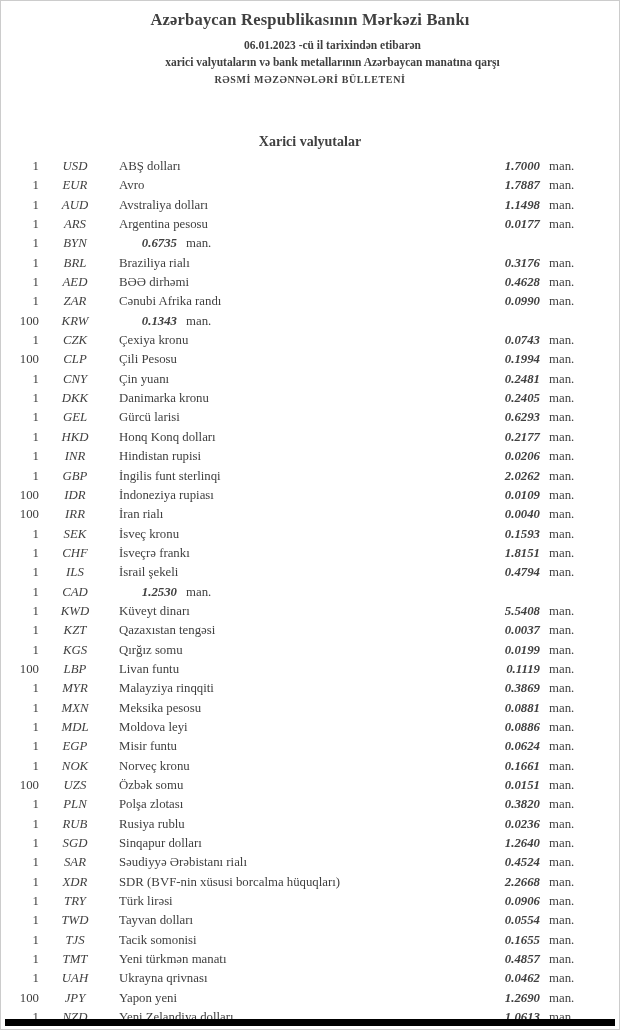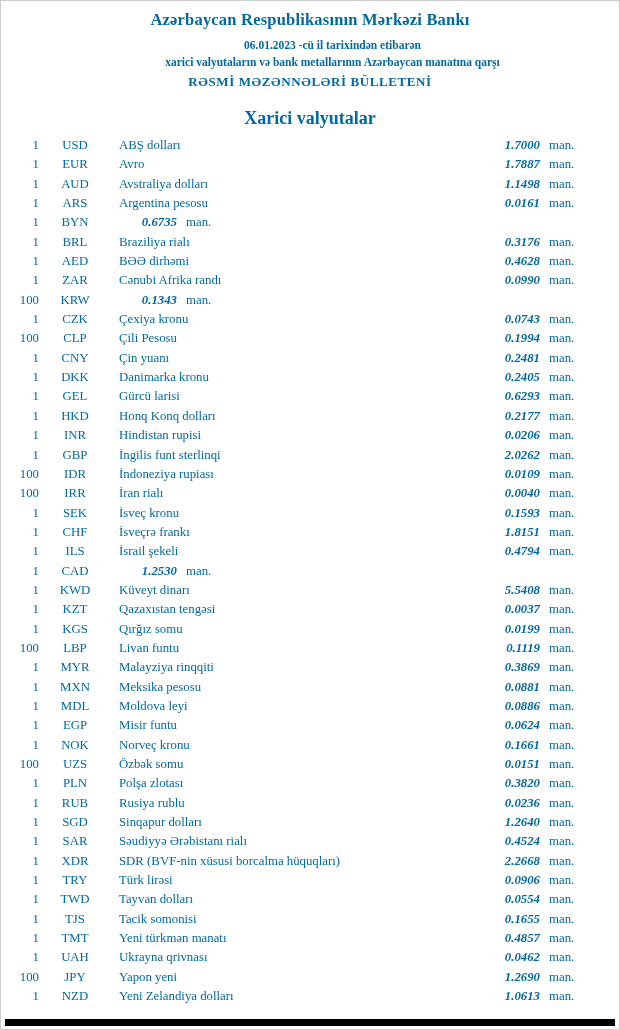--- a/index.html
+++ b/index.html
@@ -8,51 +8,51 @@
     background: #e8e8e8;
   }
   .page {
     position: relative;
     width: 618px;
     height: 1028px;
     margin: 0 auto;
     background: #ffffff;
     border: 1px solid #cccccc;
     font-family: "Liberation Serif", "DejaVu Serif", serif;
-    color: #0369a1;
+    color: #404040;
     overflow: hidden;
     box-sizing: content-box;
   }
   .header {
     text-align: center;
     padding-top: 9px;
   }
   .header-title {
     font-size: 16.5px;
     font-weight: bold;
     letter-spacing: 0.2px;
     margin-bottom: 7px;
   }
   .header-line {
     font-size: 11.5px;
     font-weight: bold;
     line-height: 17px;
     padding-left: 45px;
   }
   .bulletin-title {
-    font-size: 13px;
+    font-size: 10px;
     font-weight: bold;
     letter-spacing: 0.6px;
     margin-top: 3px;
   }
   .section-title {
     text-align: center;
-    font-size: 18px;
+    font-size: 14px;
     font-weight: bold;
-    margin-top: 18px;
+    margin-top: 49px;
     margin-bottom: 7px;
   }
   .rates-table {
     padding: 0 0 0 8px;
   }
   .row {
     display: flex;
     align-items: baseline;
     height: 19.35px;
     font-size: 12.8px;
@@ -61,20 +61,21 @@
   .qty {
     width: 30px;
     text-align: right;
     flex: 0 0 auto;
   }
   .code {
     width: 48px;
     margin-left: 12px;
     text-align: center;
     flex: 0 0 auto;
+    font-style: italic;
   }
   .name {
     flex: 1 1 auto;
     margin-left: 20px;
     text-align: left;
     white-space: nowrap;
     overflow: hidden;
   }
   .rate {
     width: 78px;
@@ -135,21 +136,21 @@
     <span class="code">AUD</span>
     <span class="name">Avstraliya dolları</span>
     <span class="rate">1.1498</span>
     <span class="unit">man.</span>
   </div>
 
   <div class="row">
     <span class="qty">1</span>
     <span class="code">ARS</span>
     <span class="name">Argentina pesosu</span>
-    <span class="rate">0.0161</span>
+    <span class="rate">0.0177</span>
     <span class="unit">man.</span>
   </div>
 
   <div class="row">
     <span class="qty">1</span>
     <span class="code">BYN</span>
     <span class="rate">0.6735</span>
     <span class="unit">man.</span>
   </div>
 

